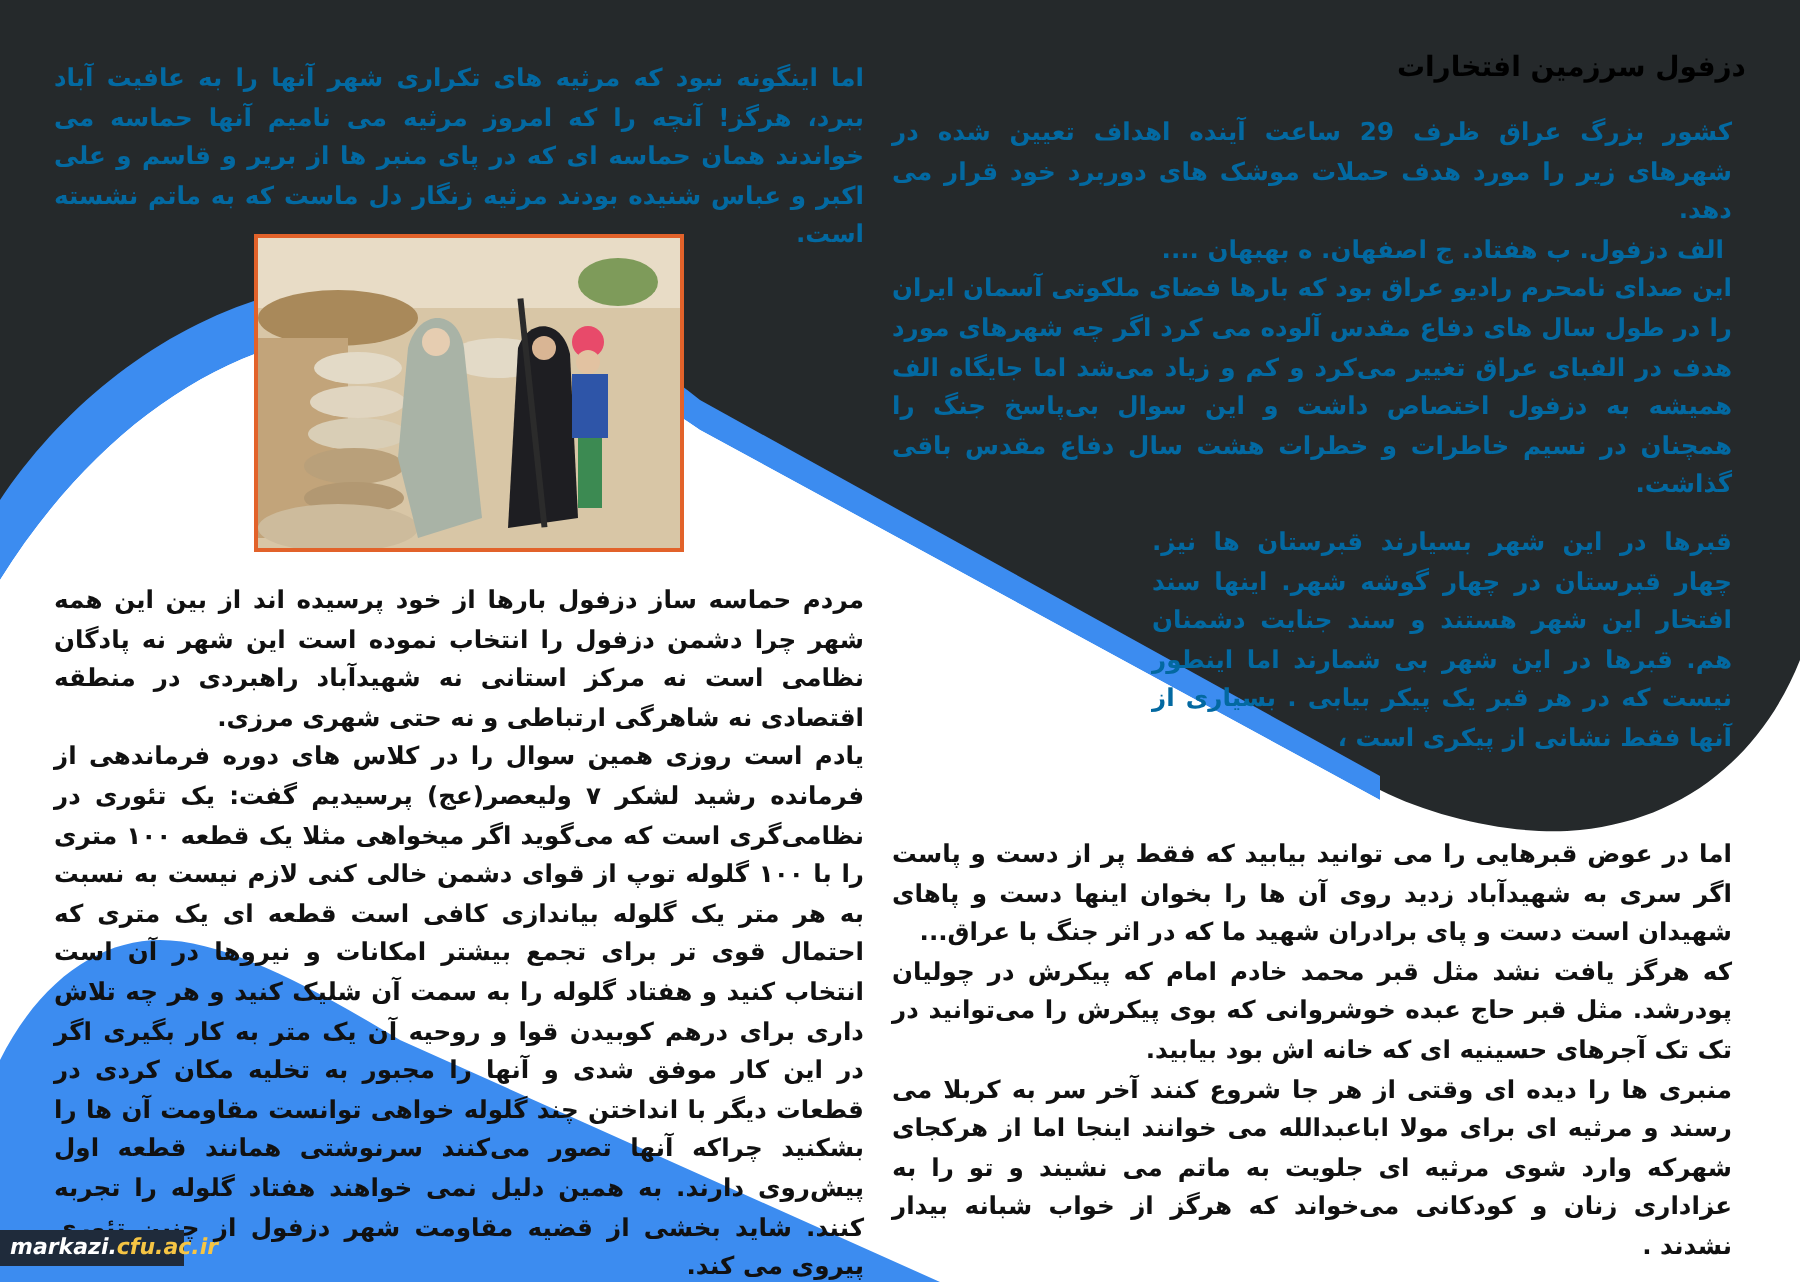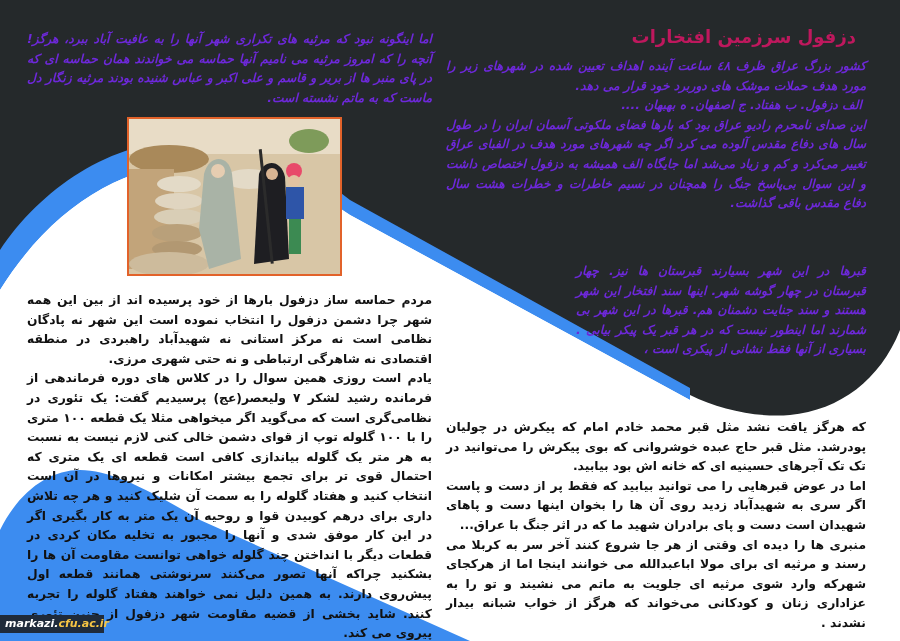--- a/index.html
+++ b/index.html
@@ -1,28 +1,28 @@
 <!DOCTYPE html>
 <html><head>
 <meta charset="utf-8">
 <style>
   html,body{margin:0;padding:0;}
   body{width:900px;height:641px;position:relative;overflow:hidden;background:#ffffff;
        font-family:"DejaVu Sans","Liberation Sans",sans-serif;}
   .bg{position:absolute;left:0;top:0;width:900px;height:641px;}
   .txt{position:absolute;direction:rtl;text-align:justify;text-align-last:right;
        font-size:12.3px;line-height:19.6px;font-weight:bold;}
-  .light{color:#6d28d9;font-style:italic;}
+  .light{color:#0369a1;}
   .dark{color:#111;}
-  .title{position:absolute;right:44px;top:26px;direction:rtl;color:#be185d;
-         font-size:18px;font-weight:bold;font-family:"DejaVu Sans",sans-serif;}
+  .title{position:absolute;right:27px;top:26px;direction:rtl;color:#000000;
+         font-size:14px;font-weight:bold;font-family:"DejaVu Sans",sans-serif;}
   .p{margin:0;}
   #photo{position:absolute;left:127px;top:117px;width:215px;height:159px;
          border:2px solid #e2622a;box-sizing:border-box;overflow:hidden;background:#d9c7a8;}
-  .badge{position:absolute;left:0;top:615px;width:104px;height:18px;background:#1f2b3b;
+  .badge{position:absolute;left:0;top:615px;width:92px;height:18px;background:#1f2b3b;
          color:#fff;font-size:11px;font-weight:bold;font-style:italic;line-height:18px;padding-left:5px;
          box-sizing:border-box;font-family:"DejaVu Sans",sans-serif;}
   .badge .accent{color:#f6c544;}
 </style>
 </head>
 <body>
 
 <svg class="bg" viewBox="0 0 900 641" preserveAspectRatio="none">
 
   <rect x="0" y="0" width="900" height="641" fill="#ffffff"></rect>
@@ -32,32 +32,32 @@
   <path d="M0,250 C40,190 110,140 190,140 C250,140 300,160 350,200 L690,388 L690,400 L350,215 C300,180 250,165 190,165 C120,165 50,210 0,290 Z" fill="#3c8cf0"></path>
 
   <path d="M0,290 C50,210 120,165 190,165 C250,165 300,180 350,215 L690,400 C720,415 760,420 790,418 C840,414 880,385 900,340 L900,641 L0,641 Z" fill="#ffffff"></path>
 
   <path d="M0,530 C20,490 50,470 80,470 C110,470 150,490 200,520 L470,641 L0,641 Z" fill="#3c8cf0"></path>
 </svg>
 
 <div class="title">دزفول سرزمین افتخارات</div>
 
 <div class="txt light" style="right:34px;top:57px;width:420px;">
-  <p class="p">کشور بزرگ عراق ظرف ٤٨ ساعت آینده اهداف تعیین شده در شهرهای زیر را مورد هدف حملات موشک های دوربرد خود قرار می دهد.</p>
+  <p class="p">کشور بزرگ عراق ظرف 29 ساعت آینده اهداف تعیین شده در شهرهای زیر را مورد هدف حملات موشک های دوربرد خود قرار می دهد.</p>
   <p class="p" style="padding-right:4px;">الف دزفول. ب هفتاد. ج اصفهان. ه بهبهان ....</p>
   <p class="p">این صدای نامحرم رادیو عراق بود که بارها فضای ملکوتی آسمان ایران را در طول سال های دفاع مقدس آلوده می کرد اگر چه شهرهای مورد هدف در الفبای عراق تغییر می‌کرد و کم و زیاد می‌شد اما جایگاه الف همیشه به دزفول اختصاص داشت و این سوال بی‌پاسخ جنگ را همچنان در نسیم خاطرات و خطرات هشت سال دفاع مقدس باقی گذاشت.</p>
 </div>
 
 <div class="txt light" style="right:34px;top:262px;width:290px;">
   <p class="p">قبرها در این شهر بسیارند قبرستان ها نیز. چهار قبرستان در چهار گوشه شهر. اینها سند افتخار این شهر هستند و سند جنایت دشمنان هم. قبرها در این شهر بی شمارند اما اینطور نیست که در هر قبر یک پیکر بیابی . بسیاری از آنها فقط نشانی از پیکری است ،</p>
 </div>
 
 <div class="txt dark" style="right:34px;top:418px;width:420px;">
+  <p class="p">اما در عوض قبرهایی را می توانید بیابید که فقط پر از دست و پاست اگر سری به شهیدآباد زدید روی آن ها را بخوان اینها دست و پاهای شهیدان است دست و پای برادران شهید ما که در اثر جنگ با عراق...</p>
   <p class="p">که هرگز یافت نشد مثل قبر محمد خادم امام که پیکرش در چولیان پودرشد. مثل قبر حاج عبده خوشروانی که بوی پیکرش را می‌توانید در تک تک آجرهای حسینیه ای که خانه اش بود بیابید.</p>
-  <p class="p">اما در عوض قبرهایی را می توانید بیابید که فقط پر از دست و پاست اگر سری به شهیدآباد زدید روی آن ها را بخوان اینها دست و پاهای شهیدان است دست و پای برادران شهید ما که در اثر جنگ با عراق...</p>
   <p class="p">منبری ها را دیده ای وقتی از هر جا شروع کنند آخر سر به کربلا می رسند و مرثیه ای برای مولا اباعبدالله می خوانند اینجا اما از هرکجای شهرکه وارد شوی مرثیه ای جلویت به ماتم می نشیند و تو را به عزاداری زنان و کودکانی می‌خواند که هرگز از خواب شبانه بیدار نشدند .</p>
 </div>
 
 <div class="txt light" style="left:27px;top:30px;width:405px;">
   <p class="p">اما اینگونه نبود که مرثیه های تکراری شهر آنها را به عافیت آباد ببرد، هرگز! آنچه را که امروز مرثیه می نامیم آنها حماسه می خواندند همان حماسه ای که در پای منبر ها از بریر و قاسم و علی اکبر و عباس شنیده بودند مرثیه زنگار دل ماست که به ماتم نشسته است.</p>
 </div>
 
 <div id="photo">
   <svg width="211" height="155" viewBox="0 0 211 155">
     <rect x="0" y="0" width="211" height="155" fill="#d8c6a6"></rect>

